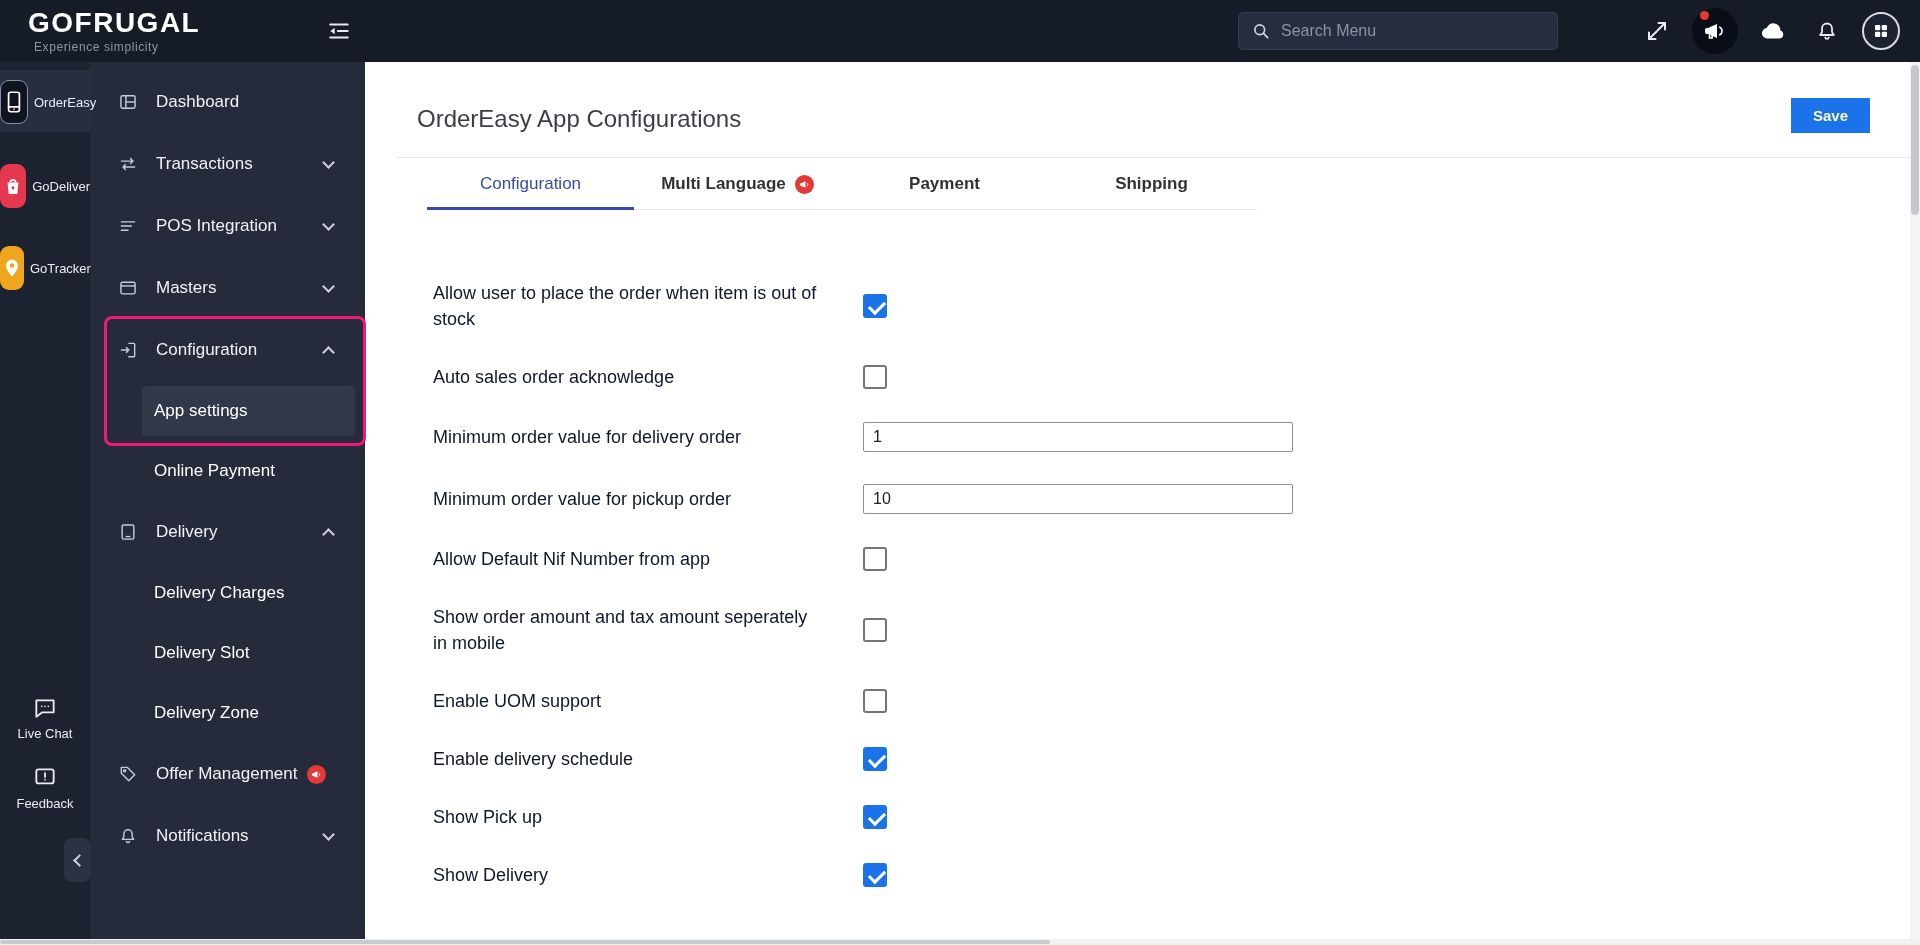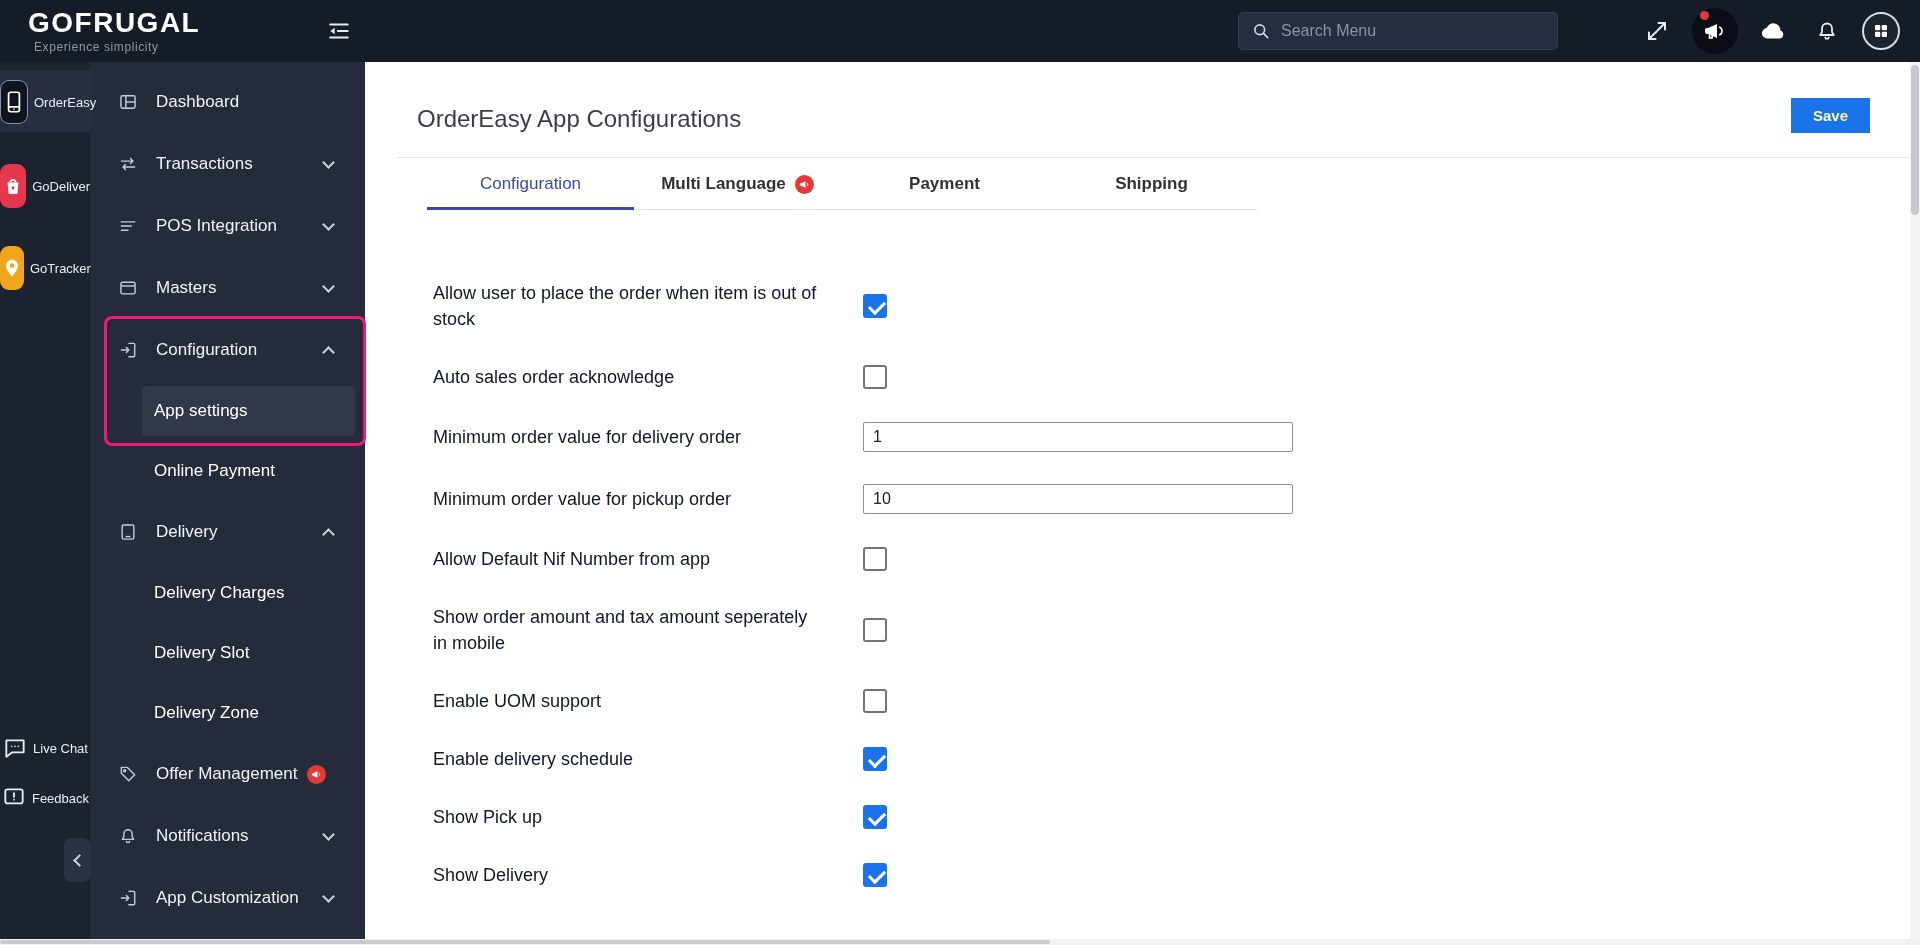--- a/index.html
+++ b/index.html
@@ -54,21 +54,21 @@
   .rail{width:90px;background:var(--rail-bg);position:relative;flex:0 0 90px;}
   .rail-apps{display:flex;flex-direction:column;align-items:center;padding-top:8px;gap:26px;}
   .rail-app{display:flex;flex-direction:row;align-items:center;gap:6px;width:100%;padding:6px 0;cursor:pointer;}
   .rail-app.active{background:#272e40;padding:10px 0 8px;}
   .app-tile{width:44px;height:44px;border-radius:9px;display:flex;align-items:center;justify-content:center;}
   .tile-ordereasy{background:#0f1420;border:1.5px solid #8791a8;}
   .tile-godeliver{background:#e5374d;}
   .tile-gotracker{background:#f0a61c;}
   .rail-label{font-size:13px;color:#e9ecf2;}
   .rail-bottom{position:absolute;left:0;right:0;bottom:128px;display:flex;flex-direction:column;align-items:center;gap:24px;}
-  .rail-util{display:flex;flex-direction:row;align-items:center;gap:5px;cursor:pointer;}
+  .rail-util{display:flex;flex-direction:column;align-items:center;gap:5px;cursor:pointer;}
   .collapse-handle{
     position:absolute;left:64px;top:776px;width:26px;height:44px;background:#2b3244;
     border:none;border-radius:7px;display:flex;align-items:center;justify-content:center;cursor:pointer;z-index:30;
   }
   .chev{display:inline-block;width:9px;height:9px;border-right:2px solid #cfd3dd;border-bottom:2px solid #cfd3dd;}
   .chev.down{transform:rotate(45deg);margin-top:-4px;}
   .chev.up{transform:rotate(225deg);margin-top:5px;}
   .chev.left{transform:rotate(135deg);margin-left:4px;}
 
   
@@ -395,30 +395,20 @@
       <span class="nav-icon">
         <svg width="20" height="20" viewBox="0 0 24 24" fill="none" stroke="#c6ccd9" stroke-width="1.7" stroke-linecap="round" stroke-linejoin="round">
           <path d="M12 4.5a5 5 0 0 0-5 5v3.6L5.2 16h13.6L17 13.1V9.5a5 5 0 0 0-5-5z"></path>
             <path d="M10.2 18.5a1.9 1.9 0 0 0 3.6 0"></path>
         </svg>
       </span>
       <span class="nav-label">Notifications</span>
       <span class="chev down"></span>
     </div>
 
-    <div class="nav-item">
-      <span class="nav-icon">
-        <svg width="20" height="20" viewBox="0 0 24 24" fill="none" stroke="#c6ccd9" stroke-width="1.7" stroke-linecap="round" stroke-linejoin="round">
-          <path d="M13 4h6a1 1 0 0 1 1 1v14a1 1 0 0 1-1 1h-6"></path>
-            <path d="M4 12h9m0 0-3-3m3 3-3 3"></path>
-        </svg>
-      </span>
-      <span class="nav-label">App Customization</span>
-      <span class="chev down"></span>
-    </div>
   </aside>
 
   <main class="main">
     <div class="page-header">
       <h1 class="page-title">OrderEasy App Configurations</h1>
       <button class="save-btn">Save</button>
     </div>
 
     <div class="tabs">
       <button class="tab active">

